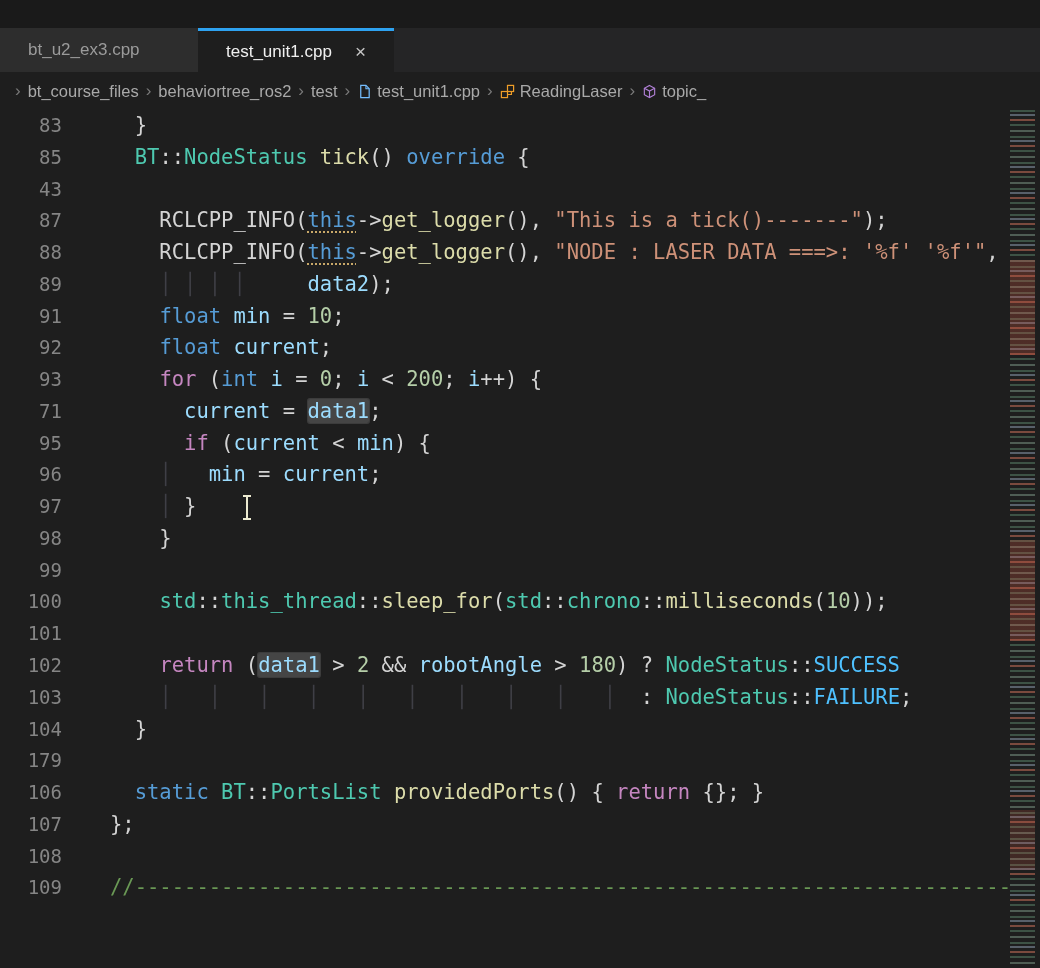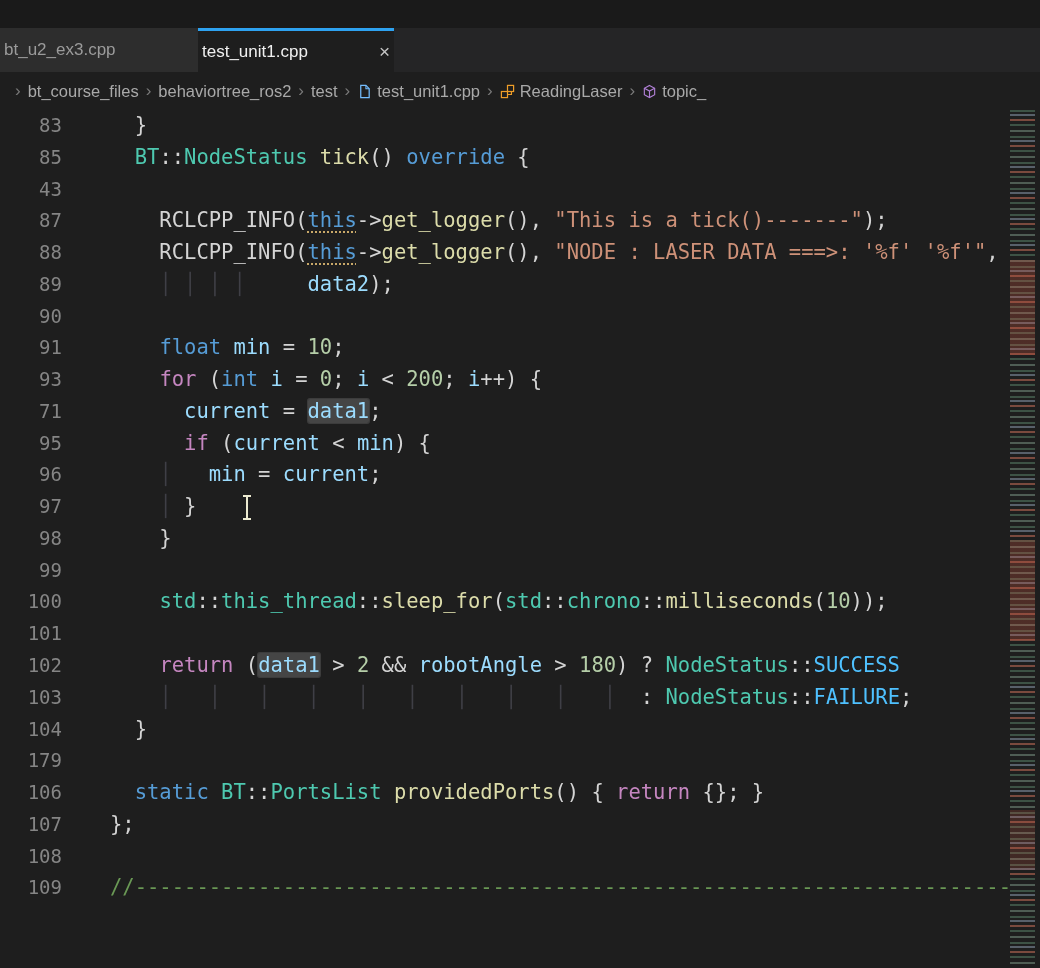--- a/index.html
+++ b/index.html
@@ -8,21 +8,21 @@
   body {
     width:1040px; height:968px; overflow:hidden; position:relative;
     background:#1e1e1e; font-family:"Liberation Sans", sans-serif;
   }
 
   
   #topstrip { height:28px; background:#1a1a1a; }
 
   
   #tabbar { height:44px; background:#252526; display:flex; align-items:stretch; }
-  .tab { display:flex; align-items:center; padding:0 4px; font-size:17px; cursor:pointer; }
+  .tab { display:flex; align-items:center; padding:0 28px; font-size:17px; cursor:pointer; }
   .tab.inactive { width:198px; background:#2d2d2d; color:#9b9b9b; }
   .tab.active {
     width:196px; background:#1e1e1e; color:#f0f0f0;
     border-top:3px solid var(--accent); justify-content:space-between;
   }
   .tab .close { margin-left:22px; font-size:19px; color:#c5c5c5; line-height:1; }
 
   
   #breadcrumbs {
     height:38px; background:#1e1e1e; display:flex; align-items:center;
@@ -133,22 +133,22 @@
 </div>
 
 <div id="editor">
   <div id="code-viewport">
       <div class="line"><span class="ln">83</span><span class="code"><span style="color: rgb(212, 212, 212);">  }</span></span></div>
       <div class="line"><span class="ln">85</span><span class="code"><span style="color: rgb(212, 212, 212);">  </span><span style="color: rgb(78, 201, 176);">BT</span><span style="color: rgb(212, 212, 212);">::</span><span style="color: rgb(78, 201, 176);">NodeStatus</span><span style="color: rgb(212, 212, 212);"> </span><span style="color: rgb(220, 220, 170);">tick</span><span style="color: rgb(212, 212, 212);">() </span><span style="color: rgb(86, 156, 214);">override</span><span style="color: rgb(212, 212, 212);"> {</span></span></div>
       <div class="line"><span class="ln">43</span><span class="code"></span></div>
       <div class="line"><span class="ln">87</span><span class="code"><span style="color: rgb(212, 212, 212);">    RCLCPP_INFO(</span><span class="squiggle" style="color: rgb(86, 156, 214);">this</span><span style="color: rgb(212, 212, 212);">-&gt;</span><span style="color: rgb(220, 220, 170);">get_logger</span><span style="color: rgb(212, 212, 212);">(), </span><span style="color: rgb(206, 145, 120);">"This is a tick()-------"</span><span style="color: rgb(212, 212, 212);">);</span></span></div>
       <div class="line"><span class="ln">88</span><span class="code"><span style="color: rgb(212, 212, 212);">    RCLCPP_INFO(</span><span class="squiggle" style="color: rgb(86, 156, 214);">this</span><span style="color: rgb(212, 212, 212);">-&gt;</span><span style="color: rgb(220, 220, 170);">get_logger</span><span style="color: rgb(212, 212, 212);">(), </span><span style="color: rgb(206, 145, 120);">"NODE : LASER DATA ===&gt;: '%f' '%f'"</span><span style="color: rgb(212, 212, 212);">, </span></span></div>
       <div class="line"><span class="ln">89</span><span class="code"><span style="color: rgb(212, 212, 212);">    </span><span style="color: rgb(63, 63, 70);">│</span><span style="color: rgb(212, 212, 212);"> </span><span style="color: rgb(63, 63, 70);">│</span><span style="color: rgb(212, 212, 212);"> </span><span style="color: rgb(63, 63, 70);">│</span><span style="color: rgb(212, 212, 212);"> </span><span style="color: rgb(63, 63, 70);">│</span><span style="color: rgb(212, 212, 212);">     </span><span style="color: rgb(156, 220, 254);">data2</span><span style="color: rgb(212, 212, 212);">);</span></span></div>
-      <div class="line"><span class="ln">90</span><span class="code"></span></div>
       <div class="line"><span class="ln">91</span><span class="code"><span style="color: rgb(212, 212, 212);">    </span><span style="color: rgb(86, 156, 214);">float</span><span style="color: rgb(212, 212, 212);"> </span><span style="color: rgb(156, 220, 254);">min</span><span style="color: rgb(212, 212, 212);"> = </span><span style="color: rgb(181, 206, 168);">10</span><span style="color: rgb(212, 212, 212);">;</span></span></div>
+      <div class="line"><span class="ln">92</span><span class="code"><span style="color: rgb(212, 212, 212);">    </span><span style="color: rgb(86, 156, 214);">float</span><span style="color: rgb(212, 212, 212);"> </span><span style="color: rgb(156, 220, 254);">current</span><span style="color: rgb(212, 212, 212);">;</span></span></div>
       <div class="line"><span class="ln">93</span><span class="code"><span style="color: rgb(212, 212, 212);">    </span><span style="color: rgb(197, 134, 192);">for</span><span style="color: rgb(212, 212, 212);"> (</span><span style="color: rgb(86, 156, 214);">int</span><span style="color: rgb(212, 212, 212);"> </span><span style="color: rgb(156, 220, 254);">i</span><span style="color: rgb(212, 212, 212);"> = </span><span style="color: rgb(181, 206, 168);">0</span><span style="color: rgb(212, 212, 212);">; </span><span style="color: rgb(156, 220, 254);">i</span><span style="color: rgb(212, 212, 212);"> &lt; </span><span style="color: rgb(181, 206, 168);">200</span><span style="color: rgb(212, 212, 212);">; </span><span style="color: rgb(156, 220, 254);">i</span><span style="color: rgb(212, 212, 212);">++) {</span></span></div>
       <div class="line"><span class="ln">71</span><span class="code"><span style="color: rgb(212, 212, 212);">      </span><span style="color: rgb(156, 220, 254);">current</span><span style="color: rgb(212, 212, 212);"> = </span><span class="word-hl" style="color: rgb(156, 220, 254);">data1</span><span style="color: rgb(212, 212, 212);">;</span></span></div>
       <div class="line"><span class="ln">95</span><span class="code"><span style="color: rgb(212, 212, 212);">      </span><span style="color: rgb(197, 134, 192);">if</span><span style="color: rgb(212, 212, 212);"> (</span><span style="color: rgb(156, 220, 254);">current</span><span style="color: rgb(212, 212, 212);"> &lt; </span><span style="color: rgb(156, 220, 254);">min</span><span style="color: rgb(212, 212, 212);">) {</span></span></div>
       <div class="line"><span class="ln">96</span><span class="code"><span style="color: rgb(212, 212, 212);">    </span><span style="color: rgb(63, 63, 70);">│</span><span style="color: rgb(212, 212, 212);">   </span><span style="color: rgb(156, 220, 254);">min</span><span style="color: rgb(212, 212, 212);"> = </span><span style="color: rgb(156, 220, 254);">current</span><span style="color: rgb(212, 212, 212);">;</span></span></div>
       <div class="line"><span class="ln">97</span><span class="code"><span style="color: rgb(212, 212, 212);">    </span><span style="color: rgb(63, 63, 70);">│</span><span style="color: rgb(212, 212, 212);"> }</span></span></div>
       <div class="line"><span class="ln">98</span><span class="code"><span style="color: rgb(212, 212, 212);">    }</span></span></div>
       <div class="line"><span class="ln">99</span><span class="code"></span></div>
       <div class="line"><span class="ln">100</span><span class="code"><span style="color: rgb(212, 212, 212);">    </span><span style="color: rgb(78, 201, 176);">std</span><span style="color: rgb(212, 212, 212);">::</span><span style="color: rgb(78, 201, 176);">this_thread</span><span style="color: rgb(212, 212, 212);">::</span><span style="color: rgb(220, 220, 170);">sleep_for</span><span style="color: rgb(212, 212, 212);">(</span><span style="color: rgb(78, 201, 176);">std</span><span style="color: rgb(212, 212, 212);">::</span><span style="color: rgb(78, 201, 176);">chrono</span><span style="color: rgb(212, 212, 212);">::</span><span style="color: rgb(220, 220, 170);">milliseconds</span><span style="color: rgb(212, 212, 212);">(</span><span style="color: rgb(181, 206, 168);">10</span><span style="color: rgb(212, 212, 212);">));</span></span></div>
       <div class="line"><span class="ln">101</span><span class="code"></span></div>
       <div class="line"><span class="ln">102</span><span class="code"><span style="color: rgb(212, 212, 212);">    </span><span style="color: rgb(197, 134, 192);">return</span><span style="color: rgb(212, 212, 212);"> (</span><span class="word-hl" style="color: rgb(156, 220, 254);">data1</span><span style="color: rgb(212, 212, 212);"> &gt; </span><span style="color: rgb(181, 206, 168);">2</span><span style="color: rgb(212, 212, 212);"> &amp;&amp; </span><span style="color: rgb(156, 220, 254);">robotAngle</span><span style="color: rgb(212, 212, 212);"> &gt; </span><span style="color: rgb(181, 206, 168);">180</span><span style="color: rgb(212, 212, 212);">) ? </span><span style="color: rgb(78, 201, 176);">NodeStatus</span><span style="color: rgb(212, 212, 212);">::</span><span style="color: rgb(79, 193, 255);">SUCCESS</span></span></div>

